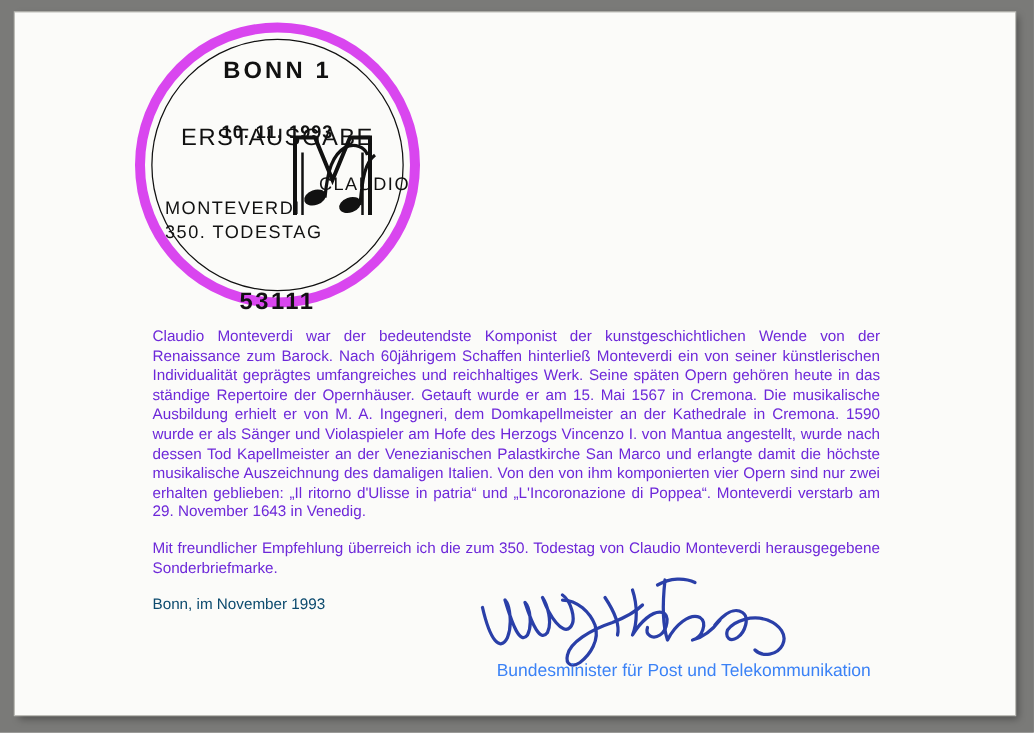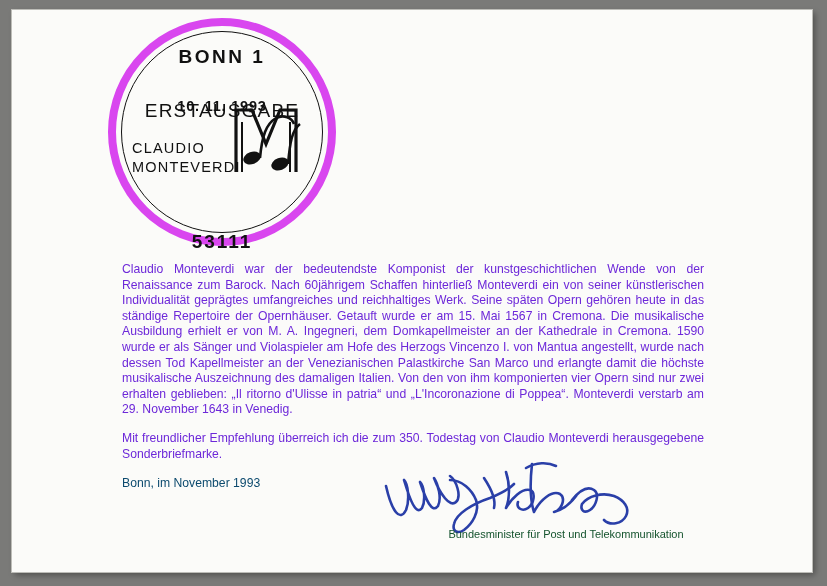--- a/index.html
+++ b/index.html
@@ -62,21 +62,21 @@
     font-size: 19px;
     letter-spacing: 1.2px;
     margin-top: 22px;
   }
   .pm-date {
     top: 72px;
     font-size: 14.5px;
     letter-spacing: 0.8px;
     font-weight: bold;
   }
-  .pm-l1 { top: 114px; font-size: 14.5px; letter-spacing: 1.2px; text-align: left; padding-left: 16px; }
+  .pm-l1 { top: 114px; font-size: 14.5px; letter-spacing: 1.2px; text-align: right; padding-left: 16px; }
   .pm-l2 { top: 133px; font-size: 14.5px; letter-spacing: 1.2px; text-align: left; padding-left: 16px; }
   .pm-l3 { top: 152px; font-size: 14.5px; letter-spacing: 1.2px; text-align: left; padding-left: 16px; }
   .pm-plz {
     top: 175px;
     font-size: 19px;
     font-weight: bold;
     letter-spacing: 2px;
     margin-top: 30px;
   }
   .pm-monogram {
@@ -109,39 +109,40 @@
   }
   .signature {
     position: absolute;
     left: 368px;
     top: 440px;
     width: 260px;
     height: 90px;
   }
   .minister {
     position: absolute;
-    left: 389px;
+    left: 370px;
     top: 518px;
     width: 330px;
-    font-size: 11px;
-    color: #14532d;
+    font-size: 14px;
+    color: #3b82f6;
     text-align: center;
   }
 </style>
 </head>
 <body>
 
 <div class="page">
 
   <div class="postmark">
     <div class="pm-text pm-city">BONN 1</div>
     <div class="pm-text pm-kind">ERSTAUSGABE</div>
     <div class="pm-text pm-date">10. 11. 1993</div>
     <div class="pm-text pm-l1">CLAUDIO</div>
     <div class="pm-text pm-l2">MONTEVERDI</div>
+    <div class="pm-text pm-l3">350. TODESTAG</div>
     <div class="pm-text pm-plz">53111</div>
 
     <svg class="pm-monogram" viewBox="0 0 88 96">
       <g fill="none" stroke="#111" stroke-width="3.2">
         <path d="M14 84 L14 22 L30 22 L44 56 L58 22 L74 22 L74 84"></path>
         <path d="M20 84 L20 34" stroke-width="2"></path>
         <path d="M68 84 L68 34" stroke-width="2"></path>
       </g>
       <g fill="#111">
         <ellipse cx="30" cy="70" rx="9" ry="6" transform="rotate(-20 30 70)"></ellipse>

